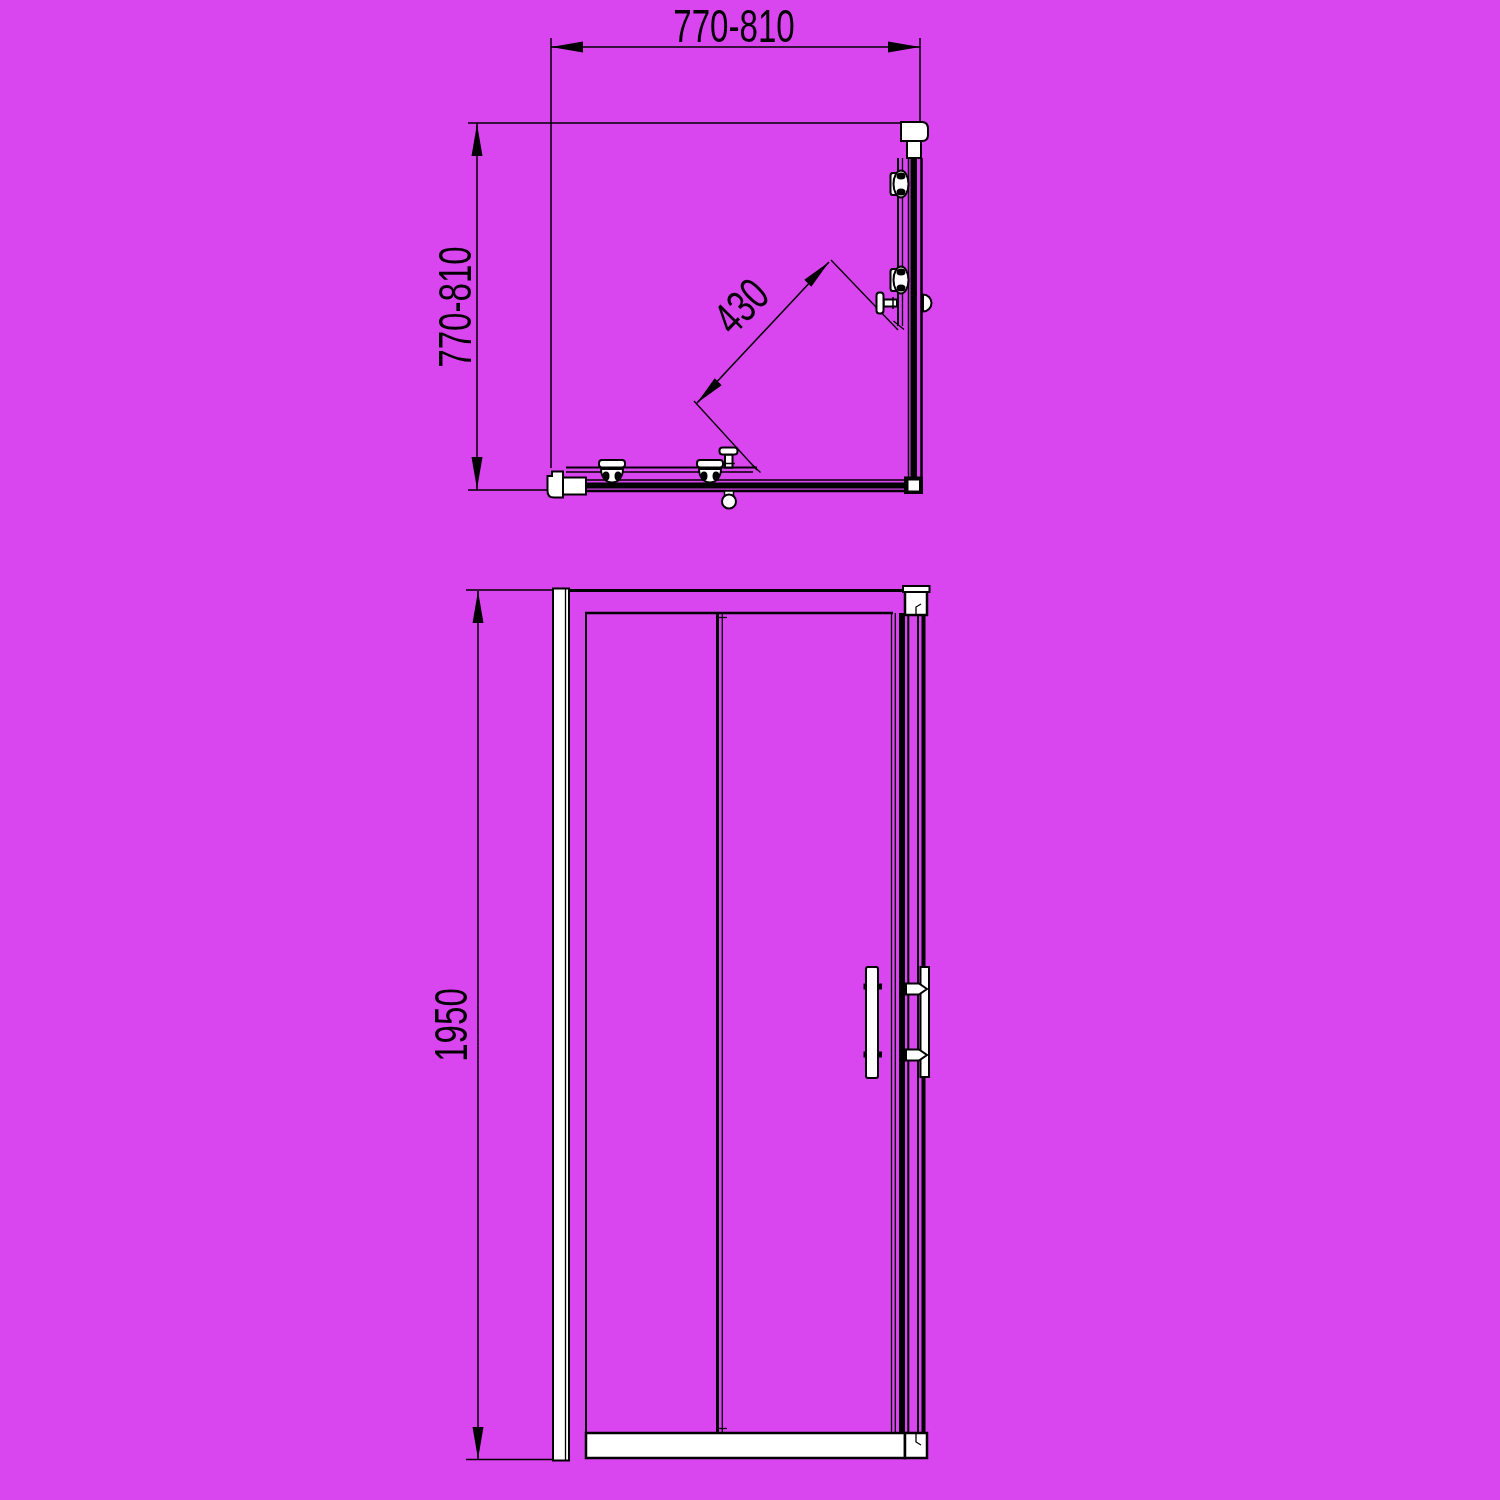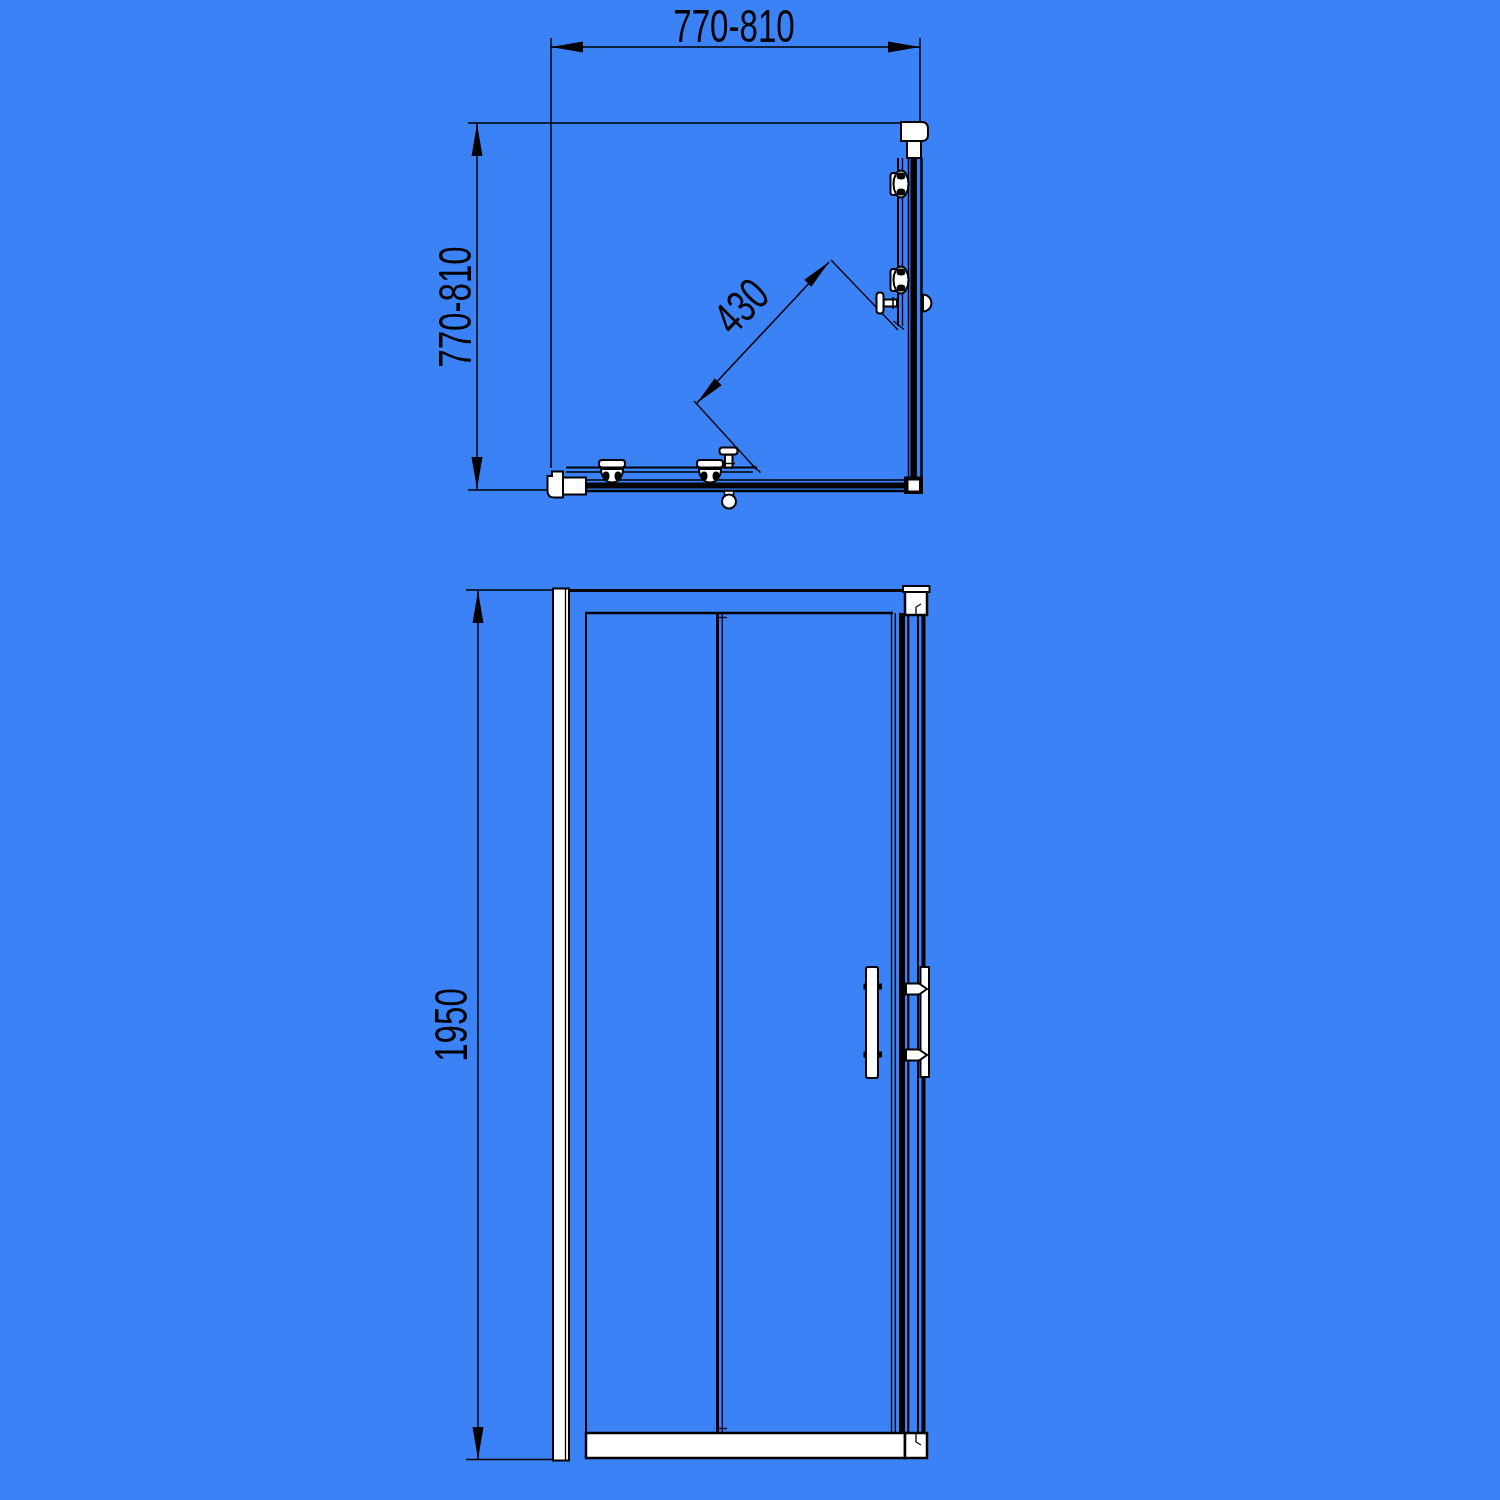--- a/index.html
+++ b/index.html
@@ -1,16 +1,16 @@
 <!DOCTYPE html>
 <html><head>
 <meta charset="utf-8">
 <style>
   html,body{margin:0;padding:0;background:#ffffff;}
-  .canvas{position:relative;width:1500px;height:1500px;background:#3b82f6;overflow:hidden;}
+  .canvas{position:relative;width:1500px;height:1500px;background:#d946ef;overflow:hidden;}
   svg{position:absolute;left:0;top:0;}
   text{font-family:"Liberation Sans","DejaVu Sans",sans-serif;fill:#000;}
   .dimtext{font-size:46px;}
   line,path,rect,polygon,ellipse,circle{vector-effect:none;}
 </style>
 </head>
 <body>
 
 <div class="canvas">
 <svg width="1500" height="1500" viewBox="0 0 1500 1500">

